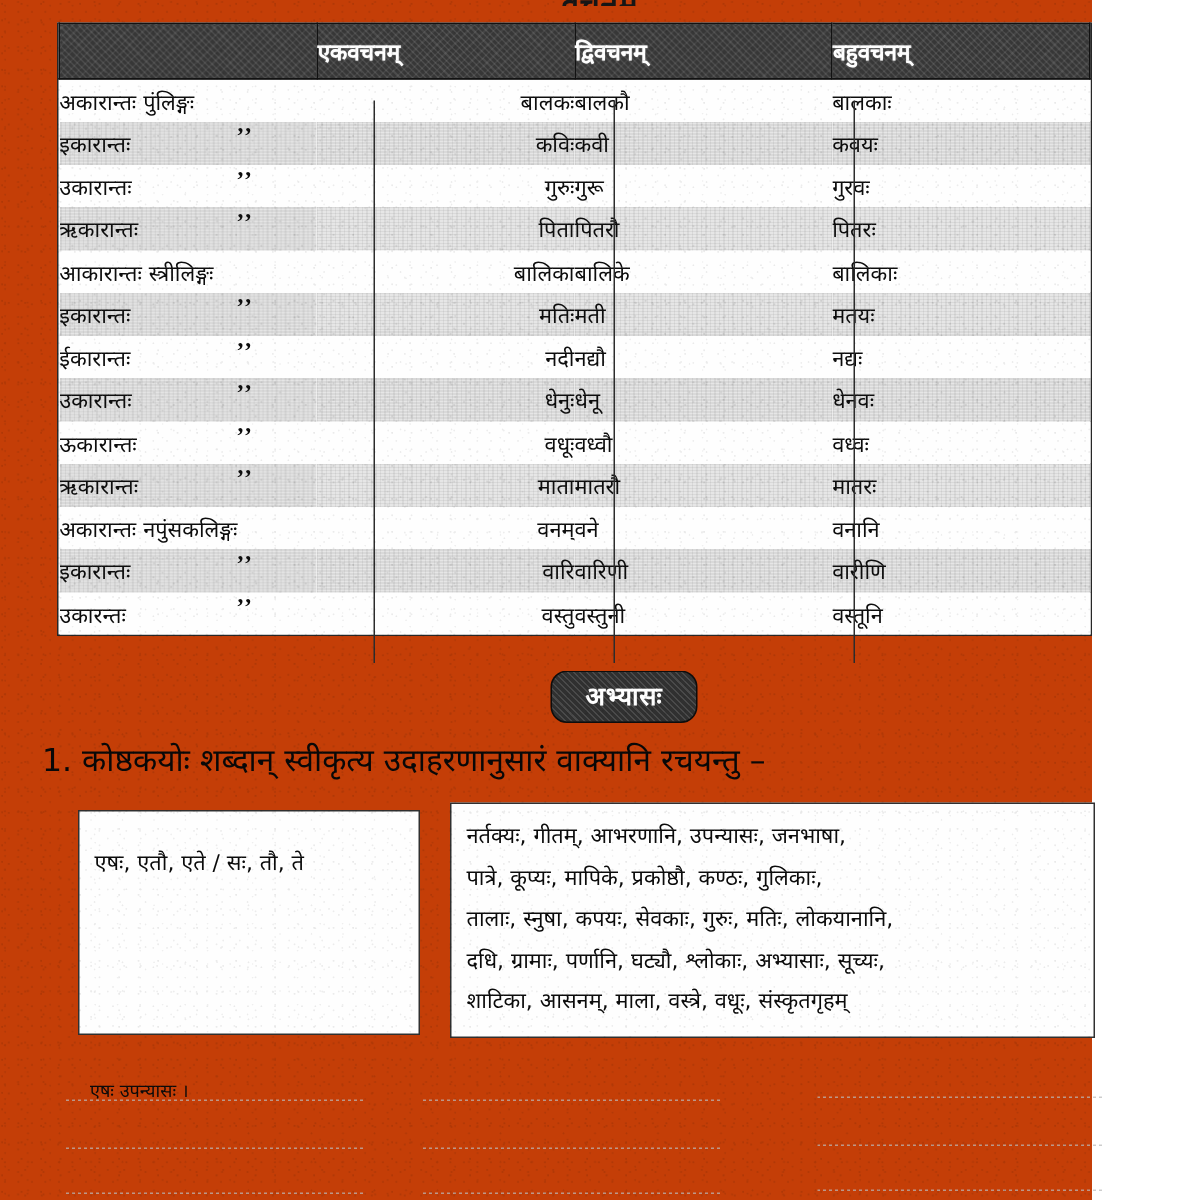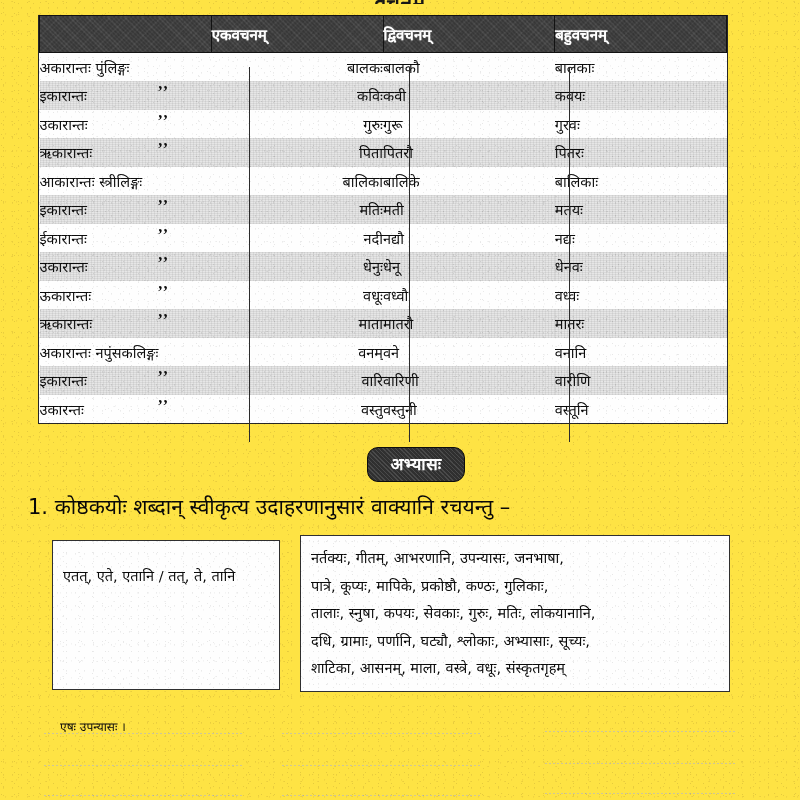--- a/index.html
+++ b/index.html
@@ -5,22 +5,22 @@
   * { box-sizing: border-box; }
   html, body {
     margin: 0; padding: 0;
     width: 800px; height: 800px;
     background: #ffffff;
     font-family: "Liberation Sans", "DejaVu Sans", sans-serif;
     overflow: hidden;
   }
   #page {
     position: relative;
-    width: 800px; height: 800px;
-    background: #fde047;
+    width: 728px; height: 800px;
+    background: #c2410c;
     filter: contrast(1.04) brightness(0.995);
     text-decoration: underline;
   }
   
   #grain {
     position: absolute; inset: 0; pointer-events: none;
     opacity: .16; mix-blend-mode: multiply; z-index: 50;
     background-image:
       radial-gradient(circle at 11% 23%, #555 0.4px, transparent 0.9px),
       radial-gradient(circle at 71% 9%, #666 0.4px, transparent 0.9px),
@@ -258,21 +258,21 @@
   </div>
 
   <div class="badge-row">
     <span class="badge">अभ्यासः</span>
   </div>
 
   <div class="q-line">1. कोष्ठकयोः शब्दान् स्वीकृत्य उदाहरणानुसारं वाक्यानि रचयन्तु –</div>
 
   <div class="box" id="left-box">
     <div class="box-lines">
-      <div>एतत्, एते, एतानि / तत्, ते, तानि</div>
+      <div>एषः, एतौ, एते / सः, तौ, ते</div>
     </div>
   </div>
 
   <div class="box" id="right-box">
     <div class="box-lines">
       <div>नर्तक्यः, गीतम्, आभरणानि, उपन्यासः, जनभाषा,</div>
       <div>पात्रे, कूप्यः, मापिके, प्रकोष्ठौ, कण्ठः, गुलिकाः,</div>
       <div>तालाः, स्नुषा, कपयः, सेवकाः, गुरुः, मतिः, लोकयानानि,</div>
       <div>दधि, ग्रामाः, पर्णानि, घट्यौ, श्लोकाः, अभ्यासाः, सूच्यः,</div>
       <div>शाटिका, आसनम्, माला, वस्त्रे, वधूः, संस्कृतगृहम्</div>

